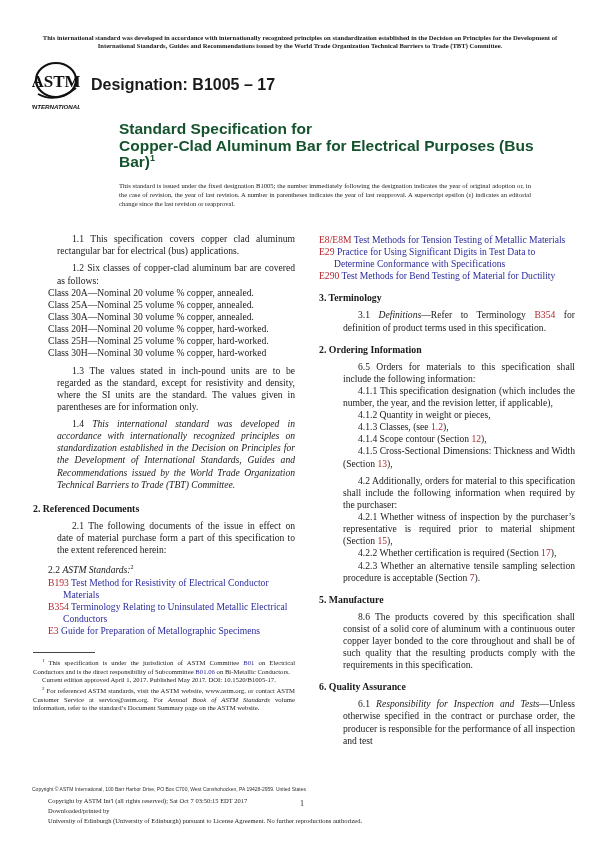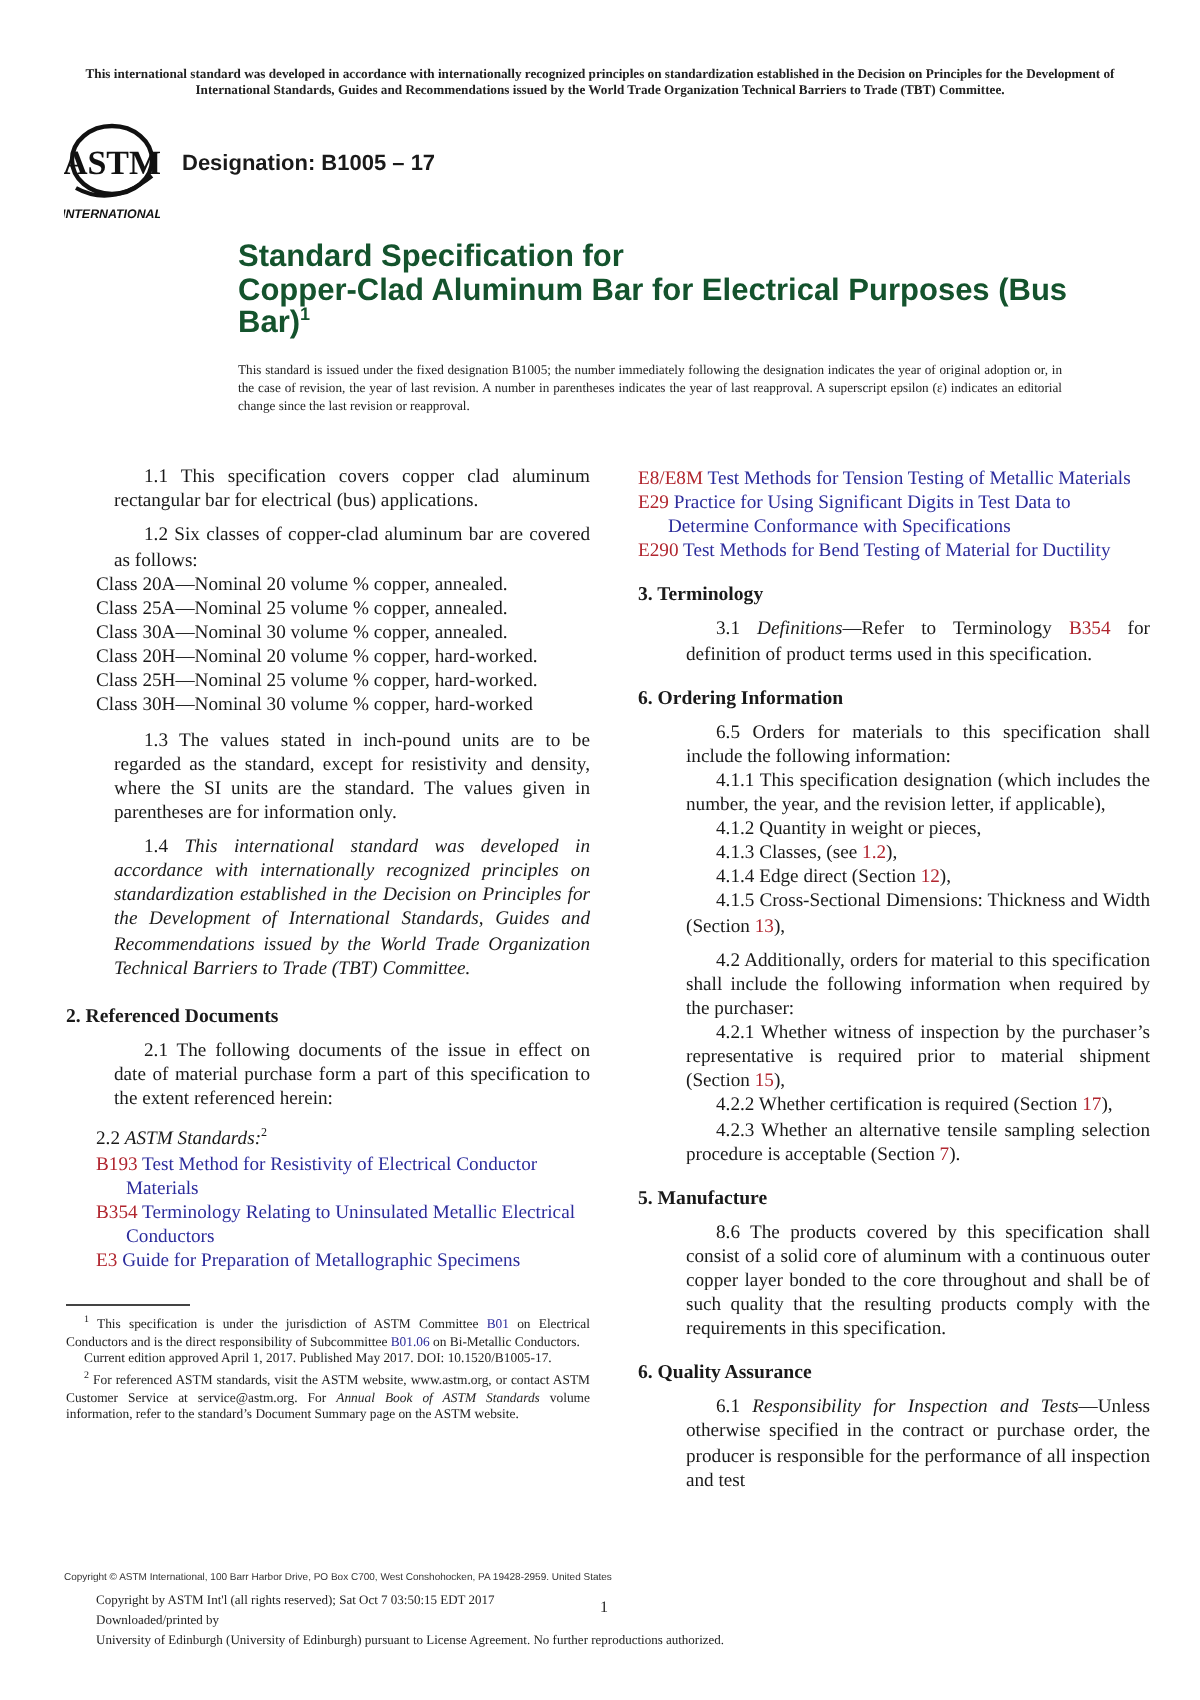--- a/index.html
+++ b/index.html
@@ -4,21 +4,21 @@
 <style>
   * { margin: 0; padding: 0; box-sizing: border-box; }
   html, body { width: 600px; height: 850px; background: #ffffff; overflow: hidden; }
   body { position: relative; font-family: "Liberation Serif", "DejaVu Serif", serif; color: #1a1a1a; }
 
   .notice { position: absolute; top: 34px; left: 28px; width: 544px; text-align: center;
     font-size: 6.6px; line-height: 8.4px; font-weight: bold; color: #222; }
 
   .logo { position: absolute; top: 60px; left: 32px; width: 48px; height: 52px; }
   .designation { position: absolute; top: 76px; left: 91px; font-family: "Liberation Sans", sans-serif;
-    font-size: 11px; font-weight: bold; color: #1a1a1a; }
+    font-size: 16px; font-weight: bold; color: #1a1a1a; }
 
   .title { position: absolute; top: 121px; left: 119px; width: 420px; font-family: "Liberation Sans", sans-serif;
     font-weight: bold; font-size: 15.5px; line-height: 16.5px; color: #14532d; }
   .title sup { font-size: 9px; vertical-align: super; line-height: 0; }
 
   .issued { position: absolute; top: 181px; left: 119px; width: 412px; font-size: 6.6px; line-height: 9.2px;
     text-align: justify; color: #222; }
 
   .col { position: absolute; top: 233px; width: 262px; font-size: 9.6px; line-height: 12.1px; color: #1a1a1a; }
   .col.left { left: 33px; }
@@ -94,26 +94,26 @@
 </div>
 
 <div class="col right">
   <div class="ref-ind" style="padding-left:15px"><span class="red">E8/E8M</span> <span class="blue">Test Methods for Tension Testing of Metallic Materials</span></div>
   <div class="ref-ind" style="padding-left:15px"><span class="red">E29</span> <span class="blue">Practice for Using Significant Digits in Test Data to Determine Conformance with Specifications</span></div>
   <div class="ref-ind" style="padding-left:15px;margin-bottom:10px"><span class="red">E290</span> <span class="blue">Test Methods for Bend Testing of Material for Ductility</span></div>
 
   <div class="h">3. Terminology</div>
   <div class="p" style="margin-bottom:10px"><span>3.1 </span><span class="it">Definitions</span><span>—Refer to Terminology </span><span class="red">B354</span><span> for definition of product terms used in this specification.</span></div>
 
-  <div class="h">6. Ordering Information</div>
+  <div class="h">2. Ordering Information</div>
   <div class="p">6.5 Orders for materials to this specification shall include the following information:</div>
   <div class="p">4.1.1 This specification designation (which includes the number, the year, and the revision letter, if applicable),</div>
   <div class="p">4.1.2 Quantity in weight or pieces,</div>
   <div class="p"><span>4.1.3 Classes, (see </span><span class="red">1.2</span><span>),</span></div>
-  <div class="p"><span>4.1.4 Edge direct (Section </span><span class="red">12</span><span>),</span></div>
+  <div class="p"><span>4.1.4 Scope contour (Section </span><span class="red">12</span><span>),</span></div>
   <div class="p sp"><span>4.1.5 Cross-Sectional Dimensions: Thickness and Width (Section </span><span class="red">13</span><span>),</span></div>
   <div class="p">4.2 Additionally, orders for material to this specification shall include the following information when required by the purchaser:</div>
   <div class="p"><span>4.2.1 Whether witness of inspection by the purchaser’s representative is required prior to material shipment (Section </span><span class="red">15</span><span>),</span></div>
   <div class="p"><span>4.2.2 Whether certification is required (Section </span><span class="red">17</span><span>),</span></div>
   <div class="p" style="margin-bottom:10px"><span>4.2.3 Whether an alternative tensile sampling selection procedure is acceptable (Section </span><span class="red">7</span><span>).</span></div>
 
   <div class="h">5. Manufacture</div>
   <div class="p" style="margin-bottom:10px">8.6 The products covered by this specification shall consist of a solid core of aluminum with a continuous outer copper layer bonded to the core throughout and shall be of such quality that the resulting products comply with the requirements in this specification.</div>
 
   <div class="h">6. Quality Assurance</div>

